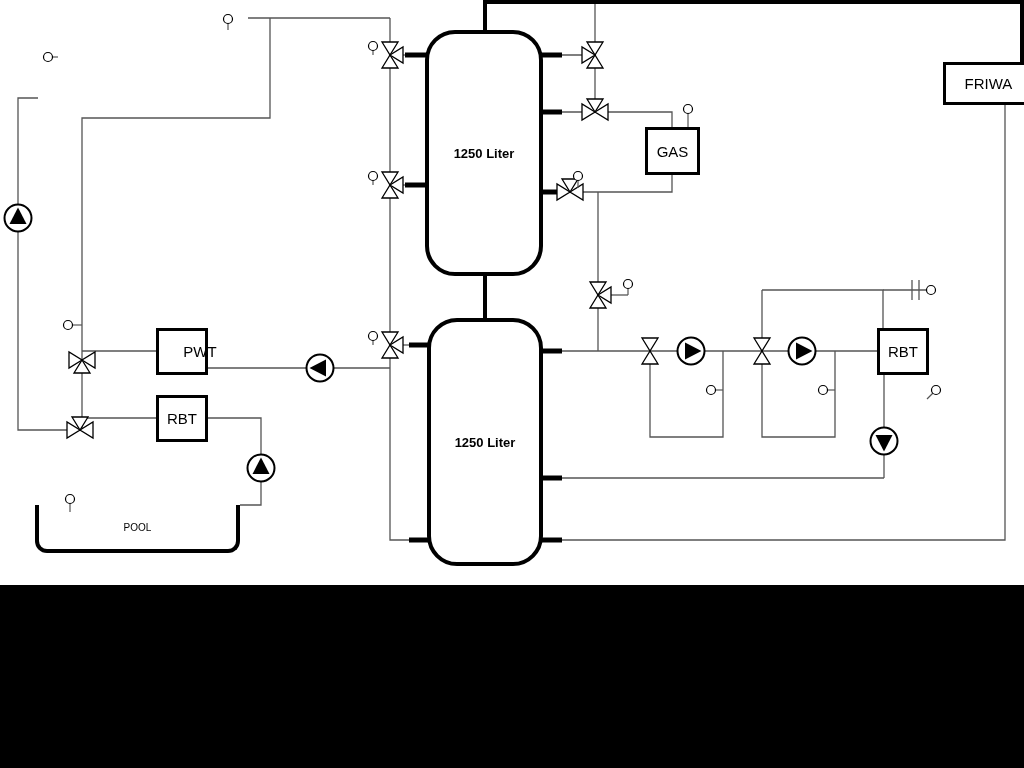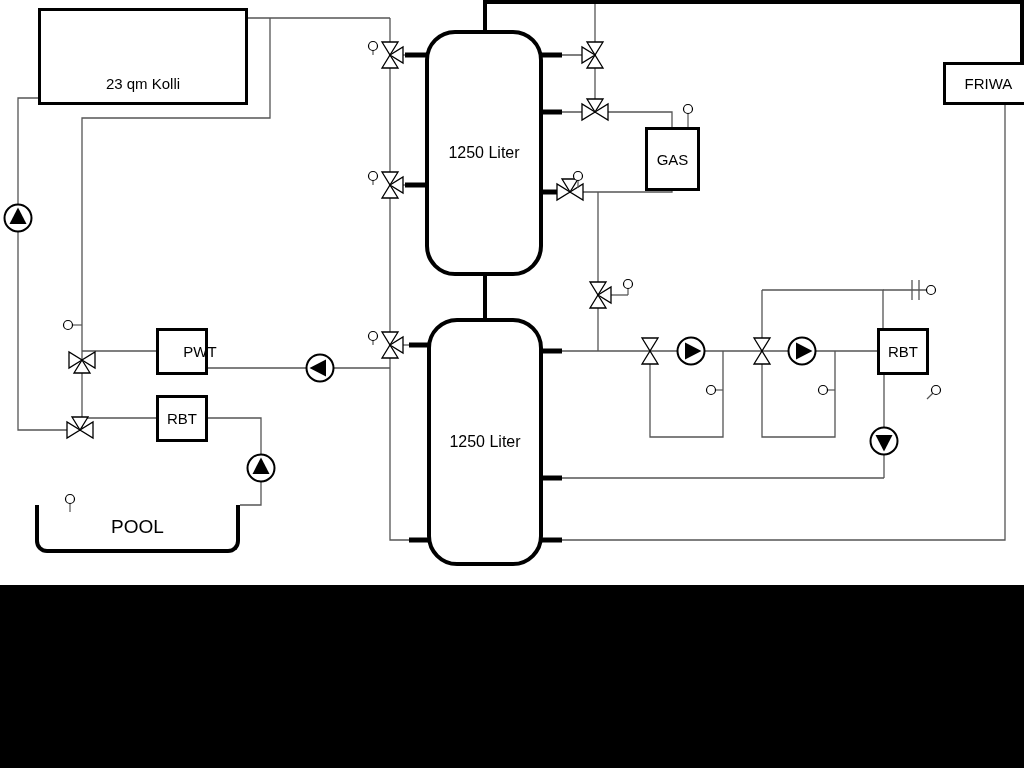--- a/index.html
+++ b/index.html
@@ -3,24 +3,24 @@
 <meta charset="utf-8">
 <style>
   html,body{margin:0;padding:0;background:#fff;}
   .stage{position:relative;width:1024px;height:768px;background:#ffffff;overflow:hidden;
          font-family:"Liberation Sans",sans-serif;}
   .layer{position:absolute;left:0;top:0;}
   .box{position:absolute;box-sizing:border-box;background:#ffffff;border:3px solid #000;
        display:flex;align-items:center;justify-content:center;
        font-size:15px;color:#000;}
   .collector{align-items:flex-end;padding-bottom:10px;}
-  .tank{border-width:4px;border-radius:30px;font-size:16px;}
+  .tank{border-width:4px;border-radius:30px;font-size:13px;font-weight:bold;}
   .pool{position:absolute;box-sizing:border-box;background:transparent;
         border:4px solid #000;border-top:none;border-radius:0 0 12px 12px;
-        display:flex;align-items:center;justify-content:center;font-size:19px;color:#000;}
+        display:flex;align-items:center;justify-content:center;font-size:10px;color:#000;}
   .bottom-bar{position:absolute;left:0;top:585px;width:1024px;height:183px;background:#000;}
 </style>
 </head>
 <body>
 
 <div class="stage">
 
   <svg class="layer" width="1024" height="768" viewBox="0 0 1024 768">
     <defs>
       <path id="tri" d="M-13,-8 L-13,8 L0,0 Z" fill="#ffffff" stroke="#000" stroke-width="1.3"></path>
@@ -187,33 +187,30 @@
       <path d="M715,390 H723"></path>
       <use href="#sensor-sym" transform="translate(711,390)"></use>
       <path d="M827,390 H835"></path>
       <use href="#sensor-sym" transform="translate(823,390)"></use>
       <use href="#sensor-sym" transform="translate(931,290)"></use>
       <path d="M933,393 L927,399"></path>
       <use href="#sensor-sym" transform="translate(936,390)"></use>
     </g>
   </svg>
 
-  <div class="box collector" style="left:38px;top:8px;width:210px;height:97px;">
-    <span>23 qm Kolli</span>
-  </div>
 
   <div class="box tank" style="left:425px;top:30px;width:118px;height:246px;">
     <span>1250 Liter</span>
   </div>
 
   <div class="box tank" style="left:427px;top:318px;width:116px;height:248px;">
     <span>1250 Liter</span>
   </div>
 
-  <div class="box" style="left:645px;top:127px;width:55px;height:64px;">
+  <div class="box" style="left:645px;top:127px;width:55px;height:48px;">
     <span>GAS</span>
   </div>
 
   <div class="box" style="left:943px;top:62px;width:91px;height:43px;">
     <span>FRIWA</span>
   </div>
 
   <div class="box" style="left:156px;top:328px;width:52px;height:47px;padding-left:36px;">
     <span>PWT</span>
   </div>

